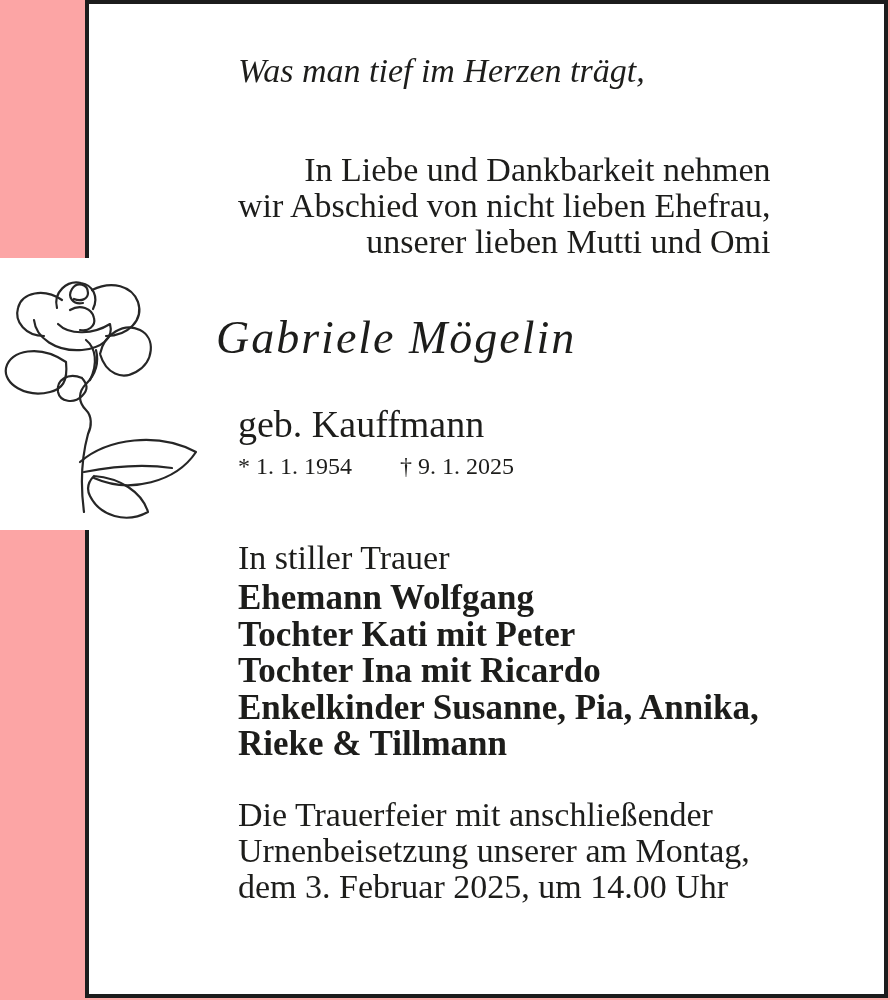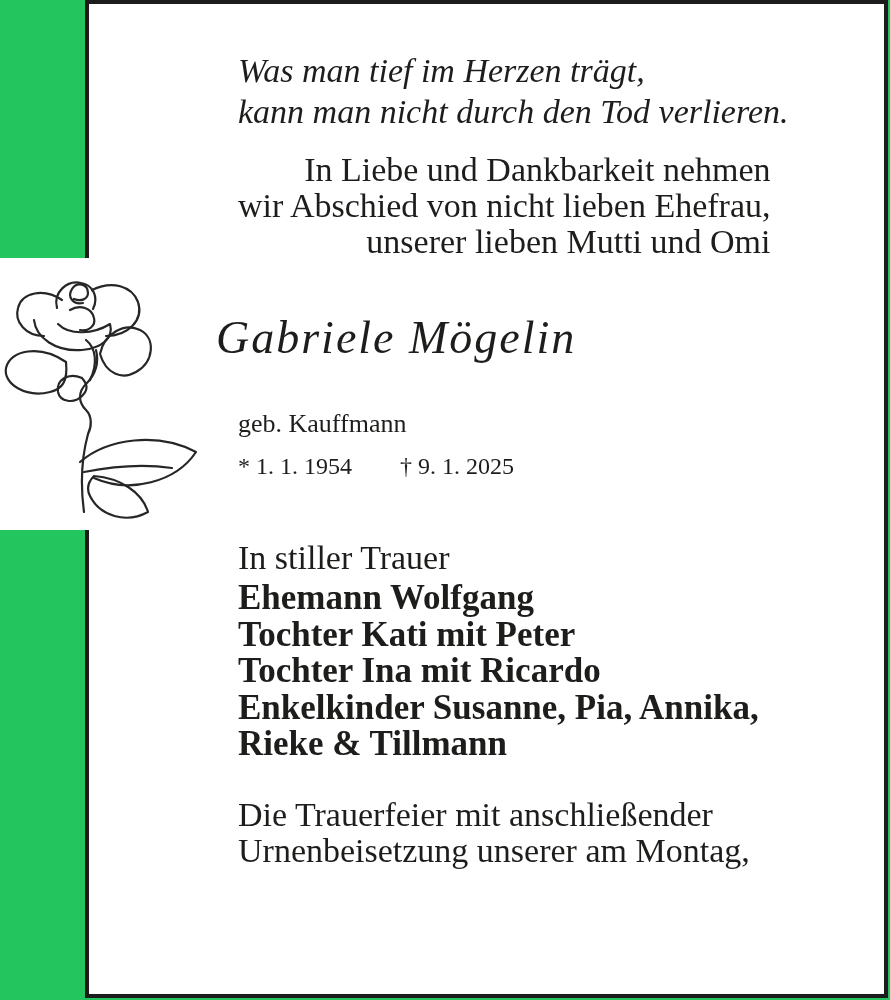--- a/index.html
+++ b/index.html
@@ -7,21 +7,21 @@
   body {
     width: 890px; height: 1000px;
     font-family: "Liberation Serif", "DejaVu Serif", serif;
     color: #1d1d1b;
     position: relative;
     overflow: hidden;
   }
   .page {
     position: absolute; left: 0; top: 0;
     width: 890px; height: 1000px;
-    background: #22c55e;
+    background: #fca5a5;
   }
   .frame {
     position: absolute;
     left: 85px; top: 0;
     width: 803px; height: 998px;
     border: 4px solid #1c1c1c;
     background: #ffffff;
   }
   .rose-patch {
     position: absolute;
@@ -52,21 +52,21 @@
   .deceased-name {
     top: 288px;
     left: 216px;
     font-size: 46px;
     font-style: italic;
     letter-spacing: 2px;
     line-height: 100px;
   }
   .maiden {
     top: 404px;
-    font-size: 26px;
+    font-size: 38px;
     line-height: 40px;
   }
   .dates {
     top: 446px;
     font-size: 24px;
     line-height: 40px;
   }
   .dates .death { margin-left: 42px; }
   .mourning-intro {
     top: 538px;
@@ -117,21 +117,20 @@
 
         <path d="M80 204 c28 -24 78 -30 116 -10 c-20 30 -66 42 -102 26"></path>
         <path d="M84 214 c30 -6 62 -8 88 -4"></path>
         <path d="M94 218 c26 2 48 16 54 36 c-22 12 -48 4 -58 -16 c-4 -8 -2 -14 4 -20"></path>
       </g>
     </svg>
   </div>
 
   <div class="txt quote">
     <div>Was man tief im Herzen trägt,</div>
-    <div>kann man nicht durch den Tod verlieren.</div>
   </div>
 
   <div class="txt intro">
     <div>In Liebe und Dankbarkeit nehmen</div>
     <div>wir Abschied von nicht lieben Ehefrau,</div>
     <div>unserer lieben Mutti und Omi</div>
   </div>
 
   <div class="txt deceased-name">Gabriele Mögelin</div>
 
@@ -148,15 +147,16 @@
     <div>Ehemann Wolfgang</div>
     <div>Tochter Kati mit Peter</div>
     <div>Tochter Ina mit Ricardo</div>
     <div>Enkelkinder Susanne, Pia, Annika,</div>
     <div>Rieke &amp; Tillmann</div>
   </div>
 
   <div class="txt ceremony">
     <div>Die Trauerfeier mit anschließender</div>
     <div>Urnenbeisetzung unserer am Montag,</div>
+    <div>dem 3. Februar 2025, um 14.00 Uhr</div>
   </div>
 
 </div>
 
 </body></html>

